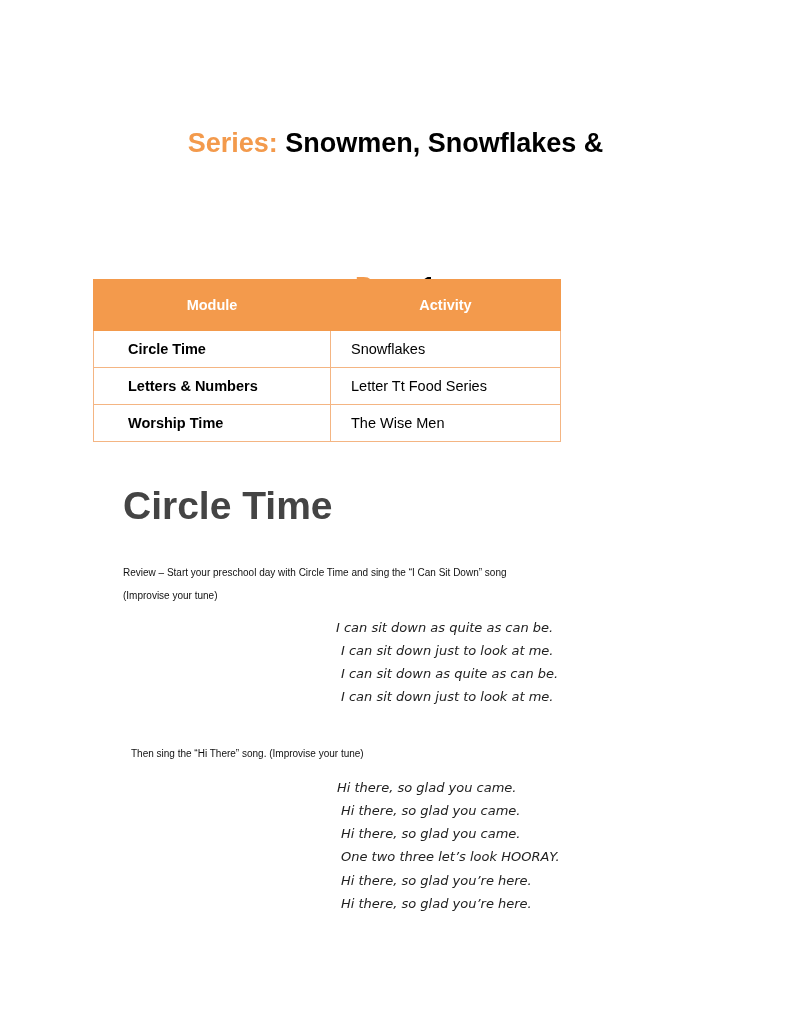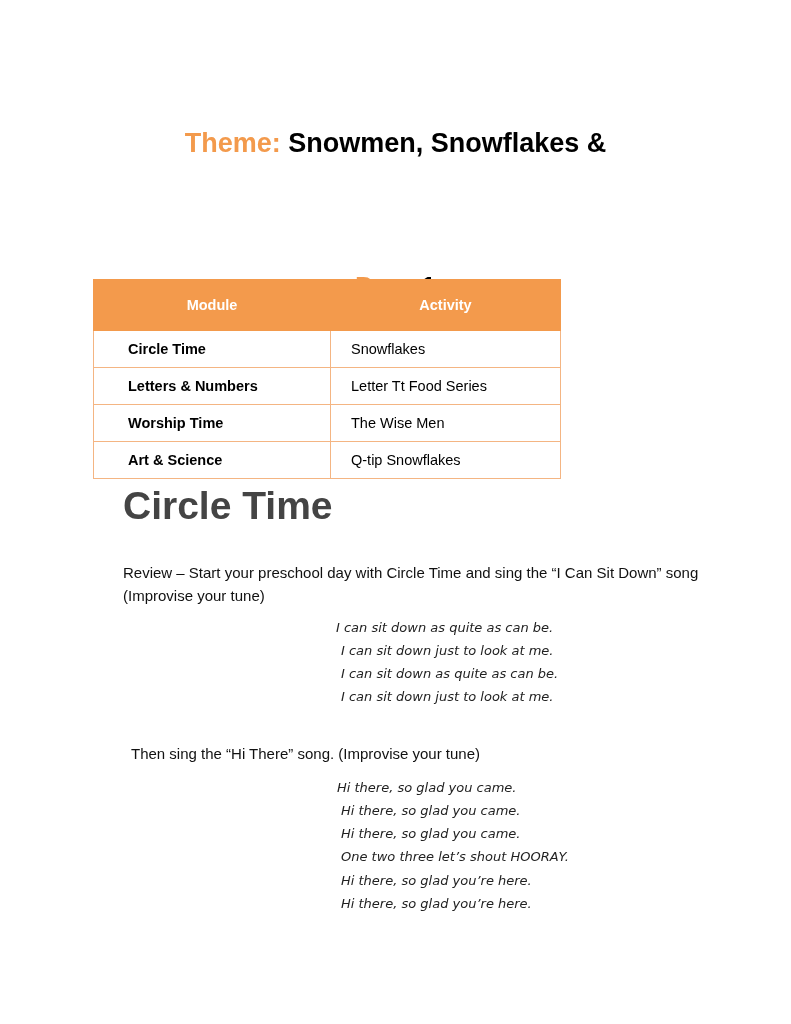--- a/index.html
+++ b/index.html
@@ -6,28 +6,28 @@
   body { width: 791px; height: 1024px; position: relative; overflow: hidden; font-family: "Liberation Sans", sans-serif; color: #000; }
   .title { position: absolute; left: 0; width: 791px; top: 124px; text-align: center; font-weight: bold; font-size: 27px; line-height: 38px; }
   .orange { color: #F39A4C; }
   .day { position: absolute; left: 0; width: 791px; top: 233px; text-align: center; font-weight: bold; font-size: 27px; line-height: 36px; margin-top: 36px; }
   table.sched { position: absolute; left: 93px; top: 279px; width: 468px; border-collapse: collapse; font-size: 14.5px; }
   table.sched th { background: #F39A4C; color: #fff; font-weight: bold; height: 38px; padding: 6px; border: 1.5px solid #F39A4C; }
   table.sched td { height: 36px; border: 1.5px solid #F4B583; padding: 0; }
   table.sched td.mod { font-weight: bold; padding-left: 34px; width: 202px; }
   table.sched td.act { padding-left: 20px; }
   .h1 { position: absolute; left: 123px; top: 482px; font-size: 39px; font-weight: bold; color: #444; line-height: 48px; }
-  .para { position: absolute; left: 123px; font-size: 15px; line-height: 22px; color: #111; }
+  .para { position: absolute; left: 123px; font-size: 10px; line-height: 22px; color: #111; }
   .lyric { position: absolute; font-family: "DejaVu Sans", sans-serif; font-style: italic; font-size: 13px; color: #222; line-height: 23px; text-align: right; }
 </style>
 </head>
 <body>
 
 <div class="title">
-  <span class="orange">Theme:</span>
+  <span class="orange">Series:</span>
   <span>Snowmen, Snowflakes &amp;</span><br>
 </div>
 
 <div class="day">
   <span class="orange">Day:</span>
   <span>1</span>
 </div>
 
 <table class="sched">
   <thead>
@@ -42,37 +42,33 @@
       <td class="act">Snowflakes</td>
     </tr>
     <tr>
       <td class="mod">Letters &amp; Numbers</td>
       <td class="act">Letter Tt Food Series</td>
     </tr>
     <tr>
       <td class="mod">Worship Time</td>
       <td class="act">The Wise Men</td>
     </tr>
-    <tr>
-      <td class="mod">Art &amp; Science</td>
-      <td class="act">Q-tip Snowflakes</td>
-    </tr>
   </tbody>
 </table>
 
 <div class="h1">Circle Time</div>
 
 <div class="para" style="top:562px;">Review – Start your preschool day with Circle Time and sing the “I Can Sit Down” song</div>
 <div class="para" style="top:585px;">(Improvise your tune)</div>
 
 <div class="lyric" style="left:336px; top:616px;">I can sit down as quite as can be.</div>
 <div class="lyric" style="left:341px; top:639px;">I can sit down just to look at me.</div>
 <div class="lyric" style="left:341px; top:662px;">I can sit down as quite as can be.</div>
 <div class="lyric" style="left:341px; top:685px;">I can sit down just to look at me.</div>
 
 <div class="para" style="top:743px;margin-left:8px;">Then sing the “Hi There” song. (Improvise your tune)</div>
 
 <div class="lyric" style="left:337px; top:776px;">Hi there, so glad you came.</div>
 <div class="lyric" style="left:341px; top:799px;">Hi there, so glad you came.</div>
 <div class="lyric" style="left:341px; top:822px;">Hi there, so glad you came.</div>
-<div class="lyric" style="left:341px; top:845px;">One two three let’s shout HOORAY.</div>
+<div class="lyric" style="left:341px; top:845px;">One two three let’s look HOORAY.</div>
 <div class="lyric" style="left:341px; top:869px;">Hi there, so glad you’re here.</div>
 <div class="lyric" style="left:341px; top:892px;">Hi there, so glad you’re here.</div>
 
 </body></html>

